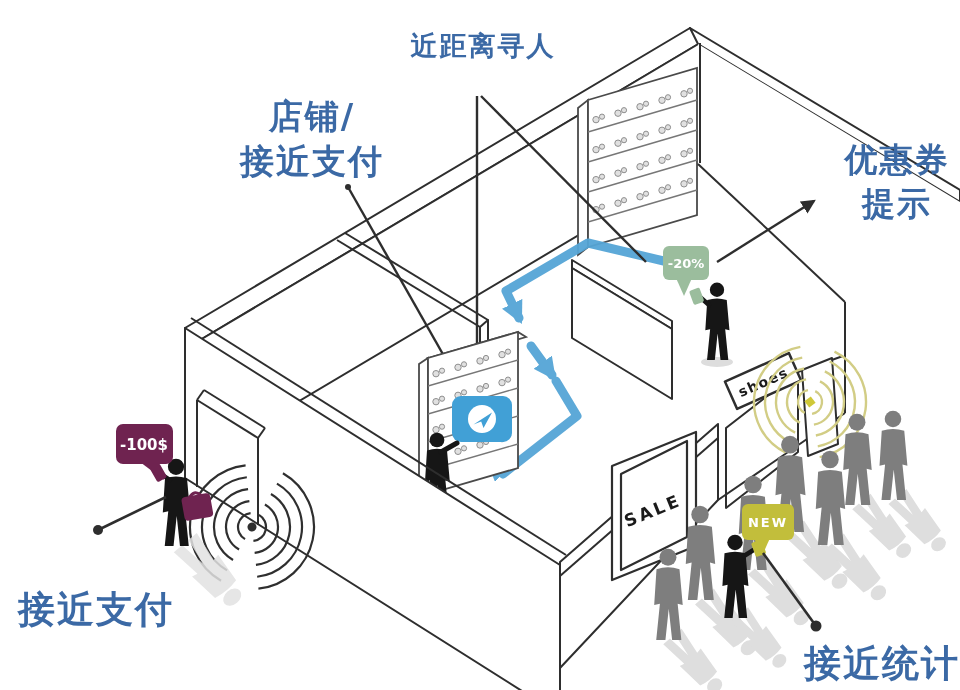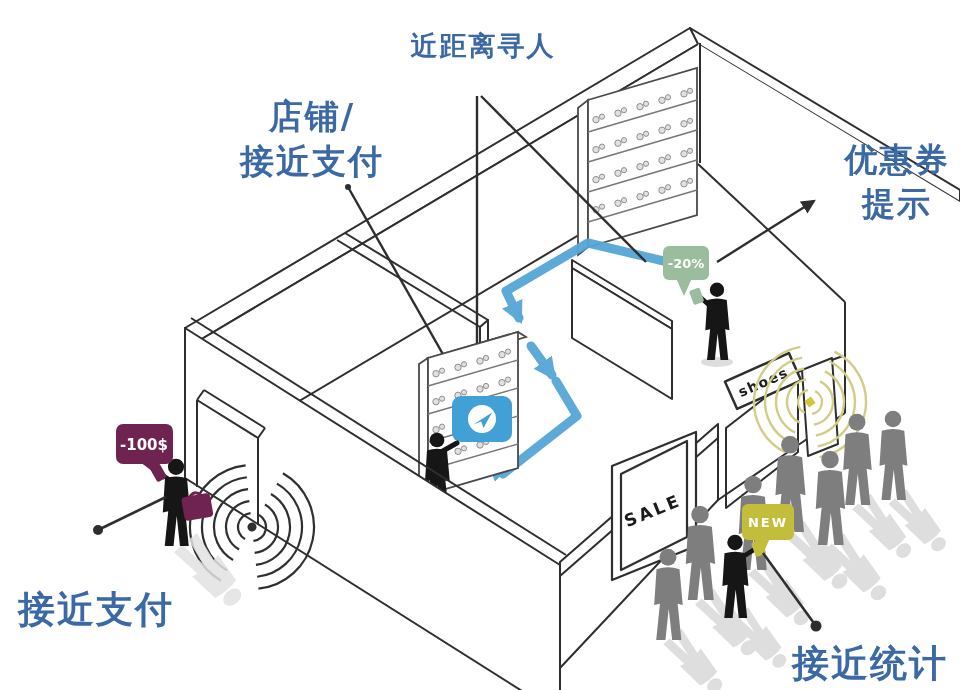--- a/index.html
+++ b/index.html
@@ -293,14 +293,14 @@
     <circle cx="816" cy="626" r="5.5" fill="#2e2e2e"></circle>
   </g>
 </svg>
 
 <div class="lbl" style="left:352px;top:28px;width:262px;font-size:27px;">近距离寻人</div>
 <div class="lbl" style="left:192px;top:94px;width:240px;font-size:34px;">店铺/
 接近支付</div>
 <div class="lbl" style="left:787px;top:138px;width:220px;font-size:33px;">优惠券
 提示</div>
 <div class="lbl" style="left:6px;top:586px;width:180px;font-size:37px;">接近支付</div>
-<div class="lbl" style="left:780px;top:640px;width:180px;font-size:37px;">接近统计</div>
+<div class="lbl" style="left:780px;top:640px;width:180px;font-size:37px;text-align:right;">接近统计</div>
 </div>
 
 </body></html>

